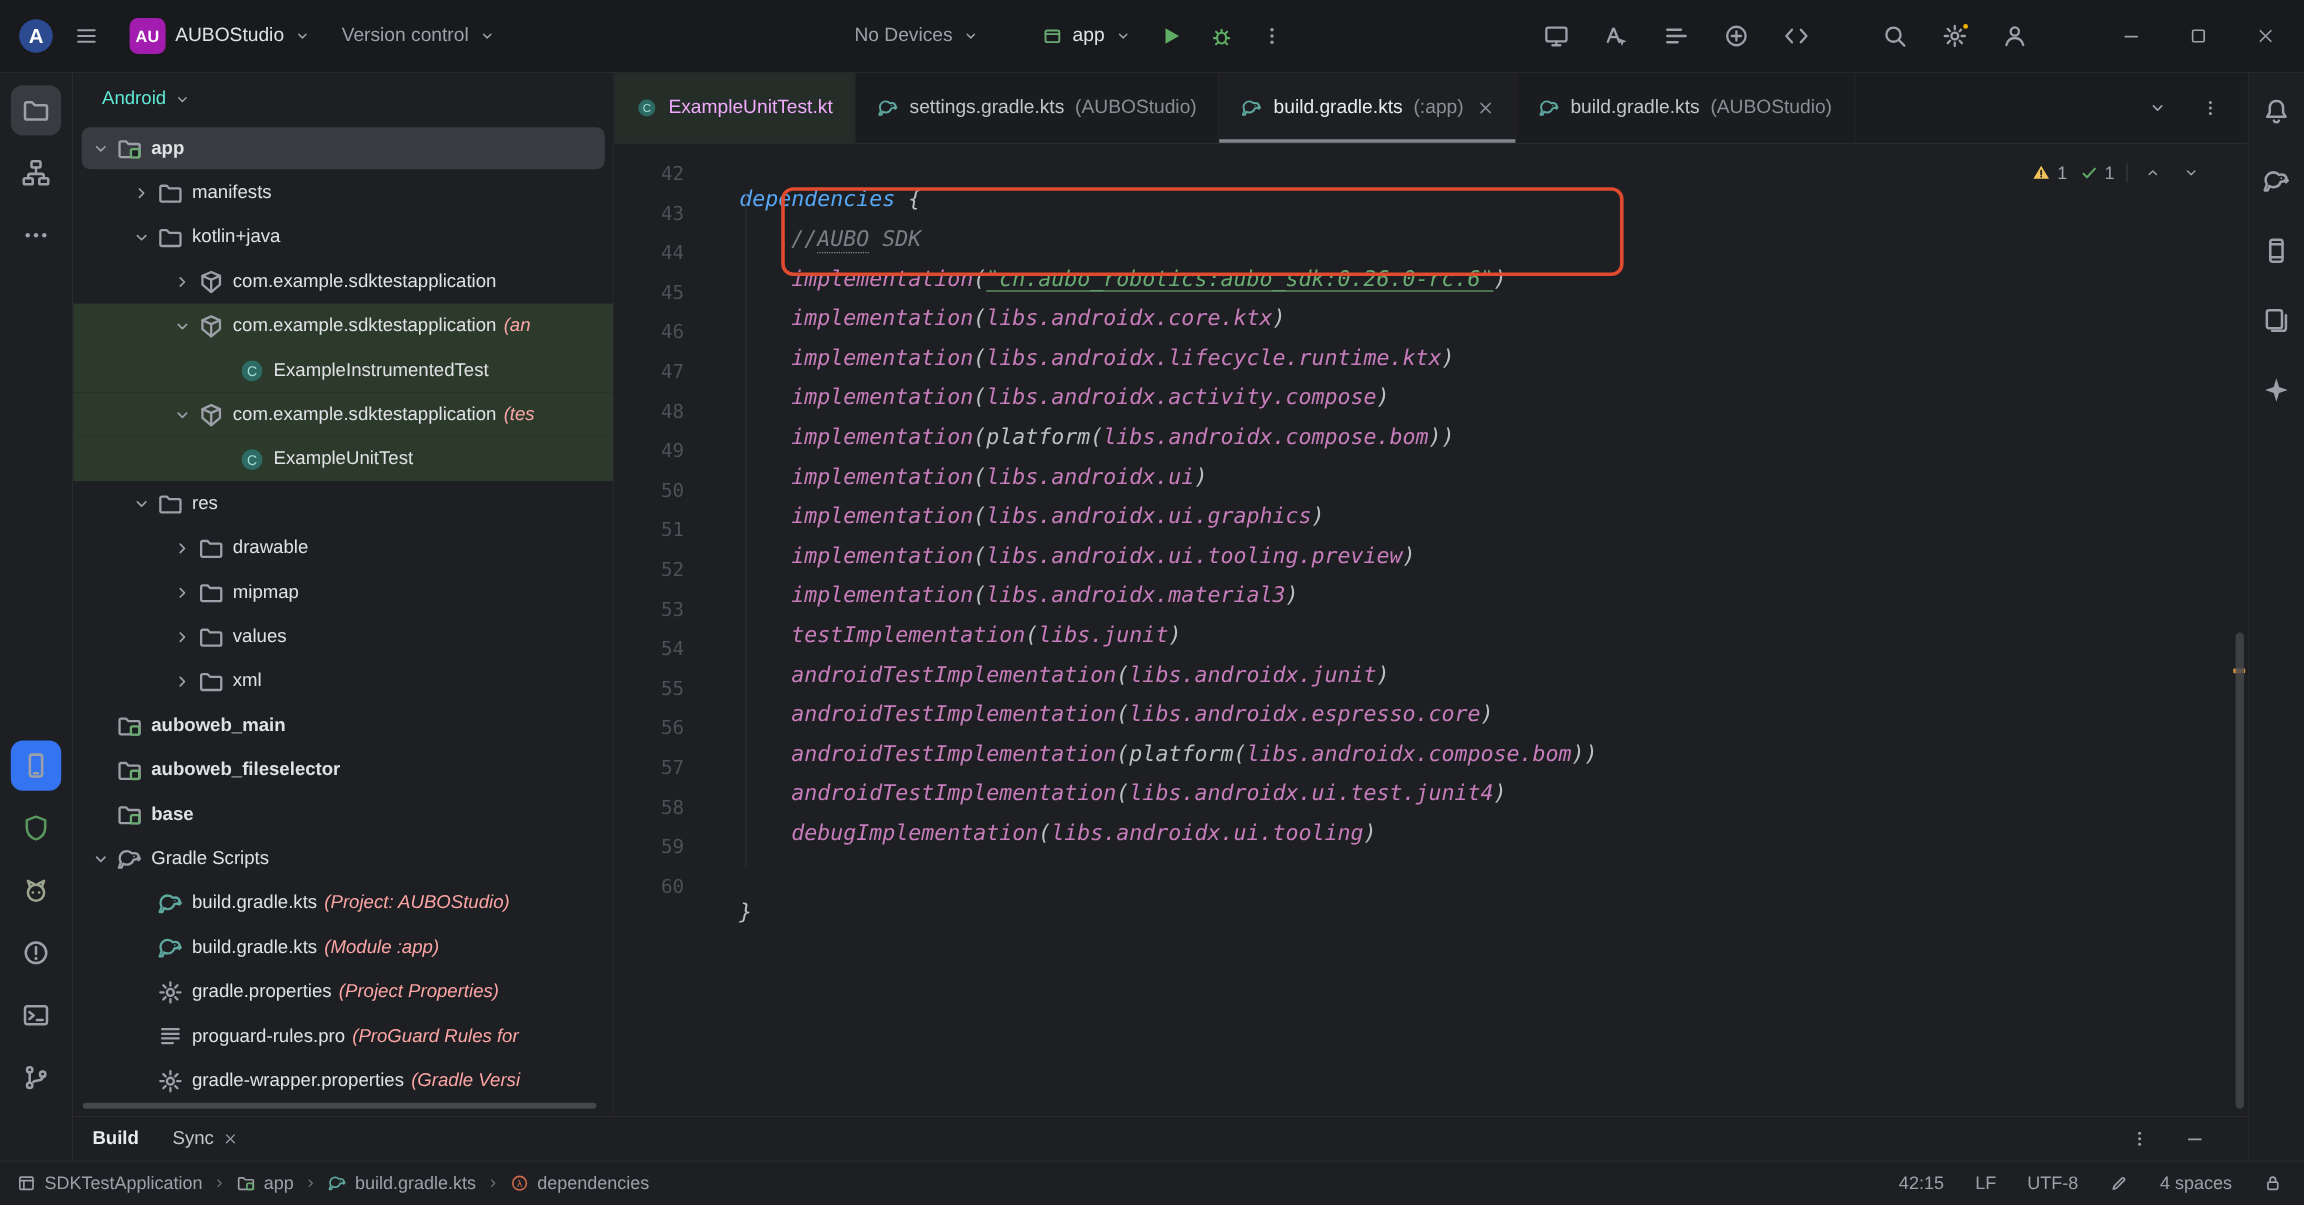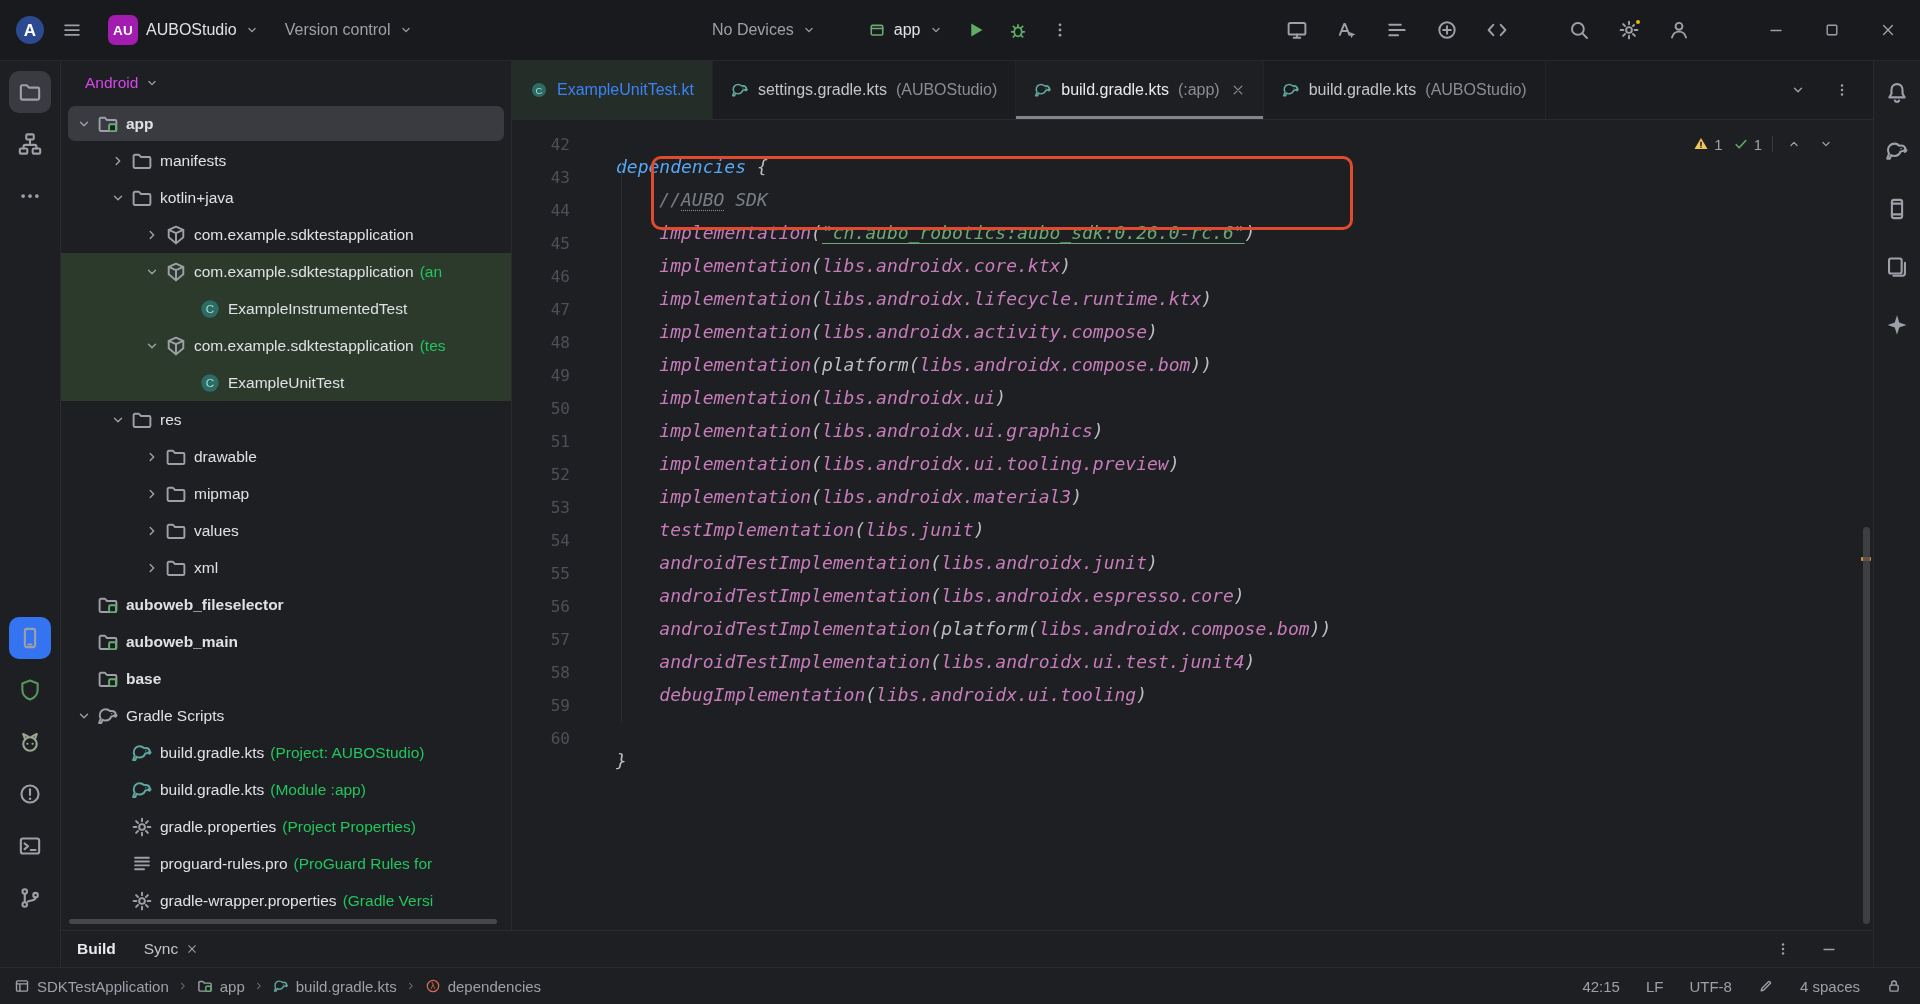--- a/index.html
+++ b/index.html
@@ -43,43 +43,43 @@
 
   
   #rightstrip { position:absolute; top:61px; right:0; width:47px; bottom:37px; border-left:1px solid #2a2b2e;
     display:flex; flex-direction:column; align-items:center; padding-top:12px; gap:18px; background:#1e1f22; }
   #rightstrip .strip-btn { width:40px; height:40px; }
 
   
   #project { position:absolute; top:61px; left:61px; width:451px; bottom:74px; background:#1e1f22;
     border-right:1px solid #2a2b2e; overflow:hidden; }
   .panel-header { height:44px; display:flex; align-items:center; gap:7px; padding:0 10px 0 24px;
-    font-size:15.5px; color:#d946ef; }
+    font-size:15.5px; color:#5eead4; }
   .trow { position:relative; height:37px; display:flex; align-items:center; font-size:15.5px;
     color:#dfe1e5; white-space:nowrap; overflow:hidden; }
   .trow > * { position:relative; z-index:1; }
   .trow .sel { position:absolute; left:7px; right:7px; top:1px; bottom:1px; border-radius:7px;
     background:#393b40; z-index:0; }
   .trow.green { background:#2c3a2c; }
   .tind { flex:none; display:inline-block; }
   .chev { width:26px; height:26px; flex:none; display:flex; align-items:center; justify-content:center; color:#9da0a8; }
   .ticon { width:22px; height:22px; margin-right:7px; }
   .tlabel.b { font-weight:700; }
-  .tsec { color:#22c55e; margin-left:6px; }
+  .tsec { color:#fca5a5; margin-left:6px;font-style:italic; }
   .hscroll { position:absolute; bottom:6px; left:8px; right:14px; height:5px; border-radius:3px; background:#45474b; }
 
   
   #tabbar { position:absolute; top:61px; left:512px; right:47px; height:59px; background:#1b1c1f;
     border-bottom:1px solid #2a2b2e; display:flex; align-items:stretch; }
   .tab { display:flex; align-items:center; gap:9px; padding:0 18px; font-size:16px; color:#c3c5ca;
     border-right:1px solid #232427; cursor:default; }
   .tab .sec { color:#8a8d93; }
   .tab.active { background:#1e1f22; box-shadow:inset 0 -3px 0 #82858b; color:#e8eaee; }
   .tab.test { background:rgba(86,138,86,.16); }
-  .tab.test .tab-label { color:#3b82f6; }
+  .tab.test .tab-label { color:#f0abfc; }
   .tab .closex { color:#8a8d93; margin-left:2px; }
   .tabbar-right { margin-left:auto; display:flex; align-items:center; gap:14px; padding-right:16px; }
 
   
   #editor { position:absolute; top:120px; left:512px; right:47px; bottom:74px; background:#1e1f22; }
   #code { position:relative; padding-top:8px; font-family:"DejaVu Sans Mono", monospace; font-size:18px;
     line-height:33px; height:100%; }
   .codeline { display:flex; height:33px; }
   .ln { flex:none; width:80px; padding-right:22px; text-align:right; color:#4d5157; font-size:16px; }
   .lt { white-space:pre; padding-left:24px;margin-top:22px; }
@@ -741,45 +741,45 @@
           </span>
           <span class="ic i20 ticon" data-name="folder-icon">
             <svg viewBox="0 0 16 16">
               <g fill="none" stroke="currentColor" stroke-width="1.4" stroke-linecap="round" stroke-linejoin="round">
                 <path d="M1.9 4.4c0-.5.4-.9.9-.9h3l1.5 1.6h5.9c.5 0 .9.4.9.9v6.2c0 .5-.4.9-.9.9H2.8c-.5 0-.9-.4-.9-.9z"></path>
               </g>
             </svg>
           </span>
           <span class="tlabel" data-name="tree-item-label">xml</span>
         </div>
+        <div class="trow" data-name="tree-item-auboweb-main">
+          <span class="tind" style="width: 10px;"></span>
+          <span class="chev"></span>
+          <span class="ic i20 ticon" data-name="module-folder-icon">
+            <svg viewBox="0 0 16 16">
+              <g fill="none" stroke="currentColor" stroke-width="1.4" stroke-linecap="round" stroke-linejoin="round">
+                <path d="M1.9 4.4c0-.5.4-.9.9-.9h3l1.5 1.6h5.9c.5 0 .9.4.9.9v6.2c0 .5-.4.9-.9.9H2.8c-.5 0-.9-.4-.9-.9z"></path>
+                <rect x="8.8" y="8.2" width="5" height="5" rx="1" fill="#1e1f22" stroke="#6aab73"></rect>
+              </g>
+            </svg>
+          </span>
+          <span class="tlabel b" data-name="tree-item-label">auboweb_main</span>
+        </div>
         <div class="trow" data-name="tree-item-auboweb-fileselector">
           <span class="tind" style="width: 10px;"></span>
           <span class="chev"></span>
           <span class="ic i20 ticon" data-name="module-folder-icon">
             <svg viewBox="0 0 16 16">
               <g fill="none" stroke="currentColor" stroke-width="1.4" stroke-linecap="round" stroke-linejoin="round">
                 <path d="M1.9 4.4c0-.5.4-.9.9-.9h3l1.5 1.6h5.9c.5 0 .9.4.9.9v6.2c0 .5-.4.9-.9.9H2.8c-.5 0-.9-.4-.9-.9z"></path>
                 <rect x="8.8" y="8.2" width="5" height="5" rx="1" fill="#1e1f22" stroke="#6aab73"></rect>
               </g>
             </svg>
           </span>
           <span class="tlabel b" data-name="tree-item-label">auboweb_fileselector</span>
-        </div>
-        <div class="trow" data-name="tree-item-auboweb-main">
-          <span class="tind" style="width: 10px;"></span>
-          <span class="chev"></span>
-          <span class="ic i20 ticon" data-name="module-folder-icon">
-            <svg viewBox="0 0 16 16">
-              <g fill="none" stroke="currentColor" stroke-width="1.4" stroke-linecap="round" stroke-linejoin="round">
-                <path d="M1.9 4.4c0-.5.4-.9.9-.9h3l1.5 1.6h5.9c.5 0 .9.4.9.9v6.2c0 .5-.4.9-.9.9H2.8c-.5 0-.9-.4-.9-.9z"></path>
-                <rect x="8.8" y="8.2" width="5" height="5" rx="1" fill="#1e1f22" stroke="#6aab73"></rect>
-              </g>
-            </svg>
-          </span>
-          <span class="tlabel b" data-name="tree-item-label">auboweb_main</span>
         </div>
         <div class="trow" data-name="tree-item-base">
           <span class="tind" style="width: 10px;"></span>
           <span class="chev"></span>
           <span class="ic i20 ticon" data-name="module-folder-icon">
             <svg viewBox="0 0 16 16">
               <g fill="none" stroke="currentColor" stroke-width="1.4" stroke-linecap="round" stroke-linejoin="round">
                 <path d="M1.9 4.4c0-.5.4-.9.9-.9h3l1.5 1.6h5.9c.5 0 .9.4.9.9v6.2c0 .5-.4.9-.9.9H2.8c-.5 0-.9-.4-.9-.9z"></path>
                 <rect x="8.8" y="8.2" width="5" height="5" rx="1" fill="#1e1f22" stroke="#6aab73"></rect>
               </g>

